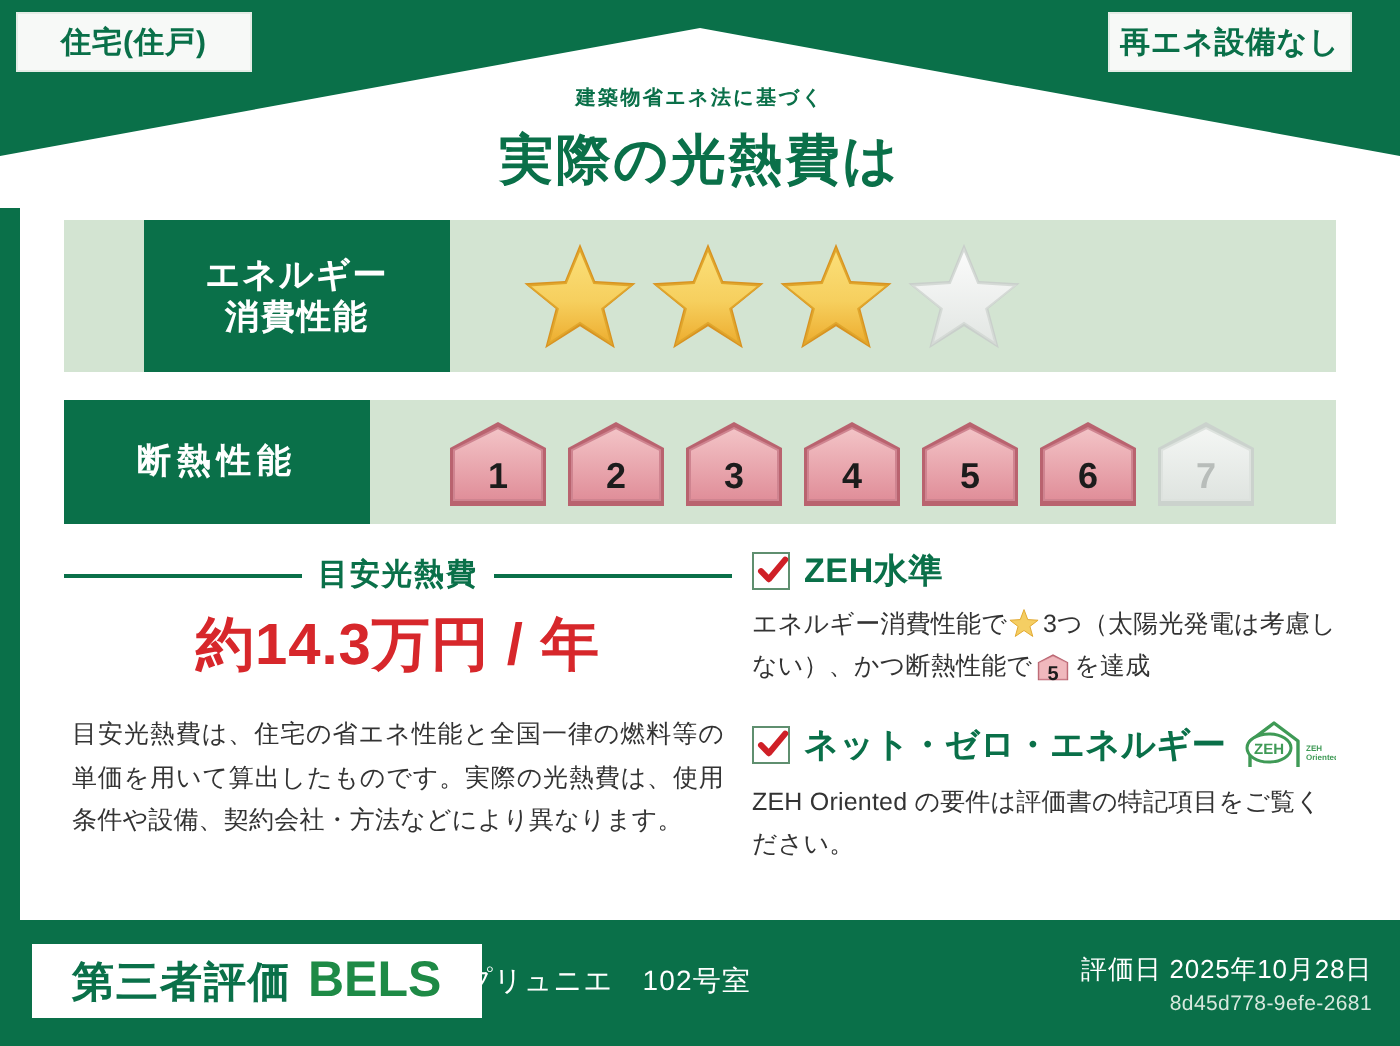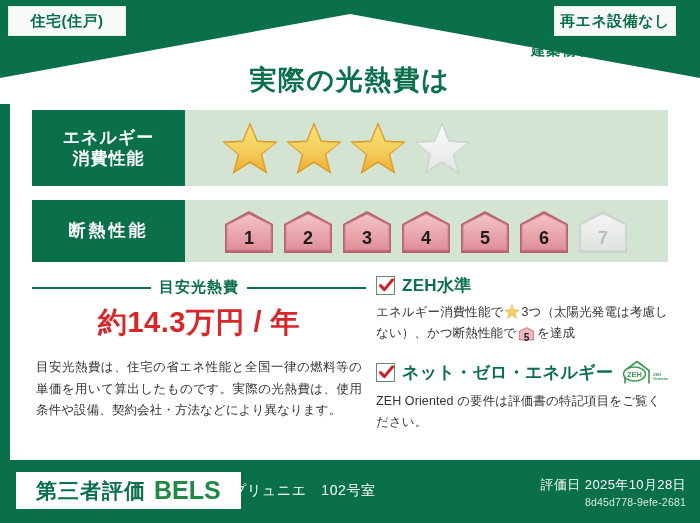--- a/index.html
+++ b/index.html
@@ -32,22 +32,22 @@
     font-size: 15px;
     letter-spacing: 0.5px;
     display: flex; align-items: center; justify-content: center;
     border: 1px solid #e4ece6;
   }
   #tag-left  { left: 8px;  top: 6px;  width: 118px; height: 30px; }
   #tag-right { right: 8px; top: 6px;  width: 122px; height: 30px; }
 
   .title-sub {
     position: absolute; left: 0; top: 42px; width: 700px;
-    text-align: right;
-    color: #0a7049; font-weight: bold; font-size: 14px;
+    text-align: center;
+    color: #0a7049; font-weight: bold; font-size: 10px;
     letter-spacing: 1.2px;
   }
   .title-main {
     position: absolute; left: 0; top: 62px; width: 700px;
     text-align: center;
     color: #0a7049; font-weight: bold; font-size: 27px;
     letter-spacing: 1.5px;
   }
 
   
@@ -57,21 +57,21 @@
     background: #ffffff;
   }
 
   
   .perf-row {
     position: absolute; left: 22px;
     width: 636px;
     background: #d3e4d2;
     display: flex; align-items: center;
   }
-  #row-energy { top: 14px;  height: 76px; }
+  #row-energy { top: 14px;  height: 76px; padding-left: 40px; }
   #row-insul  { top: 104px; height: 62px; align-items: center; }
 
   .row-label {
     width: 153px; height: 100%;
     background: #0a7049;
     color: #ffffff;
     font-weight: bold;
     font-size: 17px;
     display: flex; flex-direction: column;
     align-items: center; justify-content: center;

